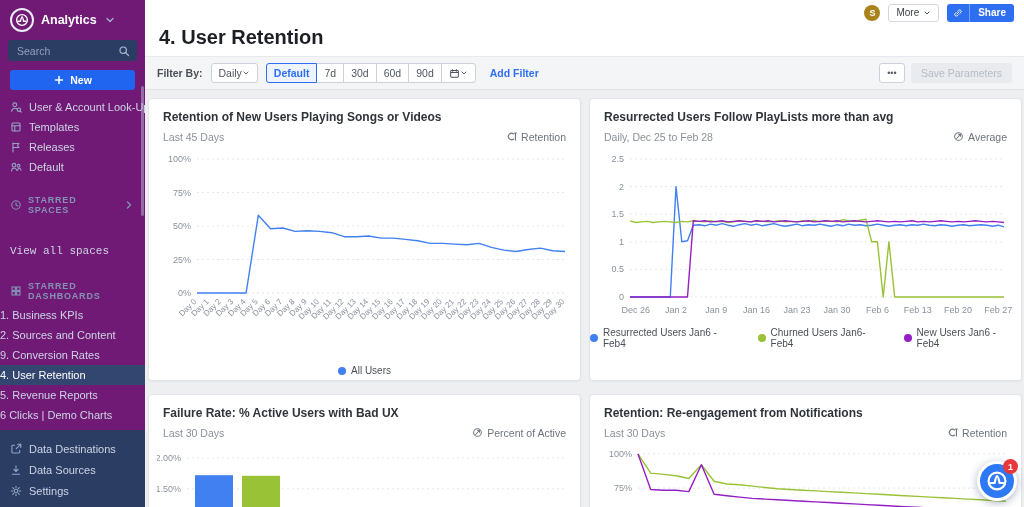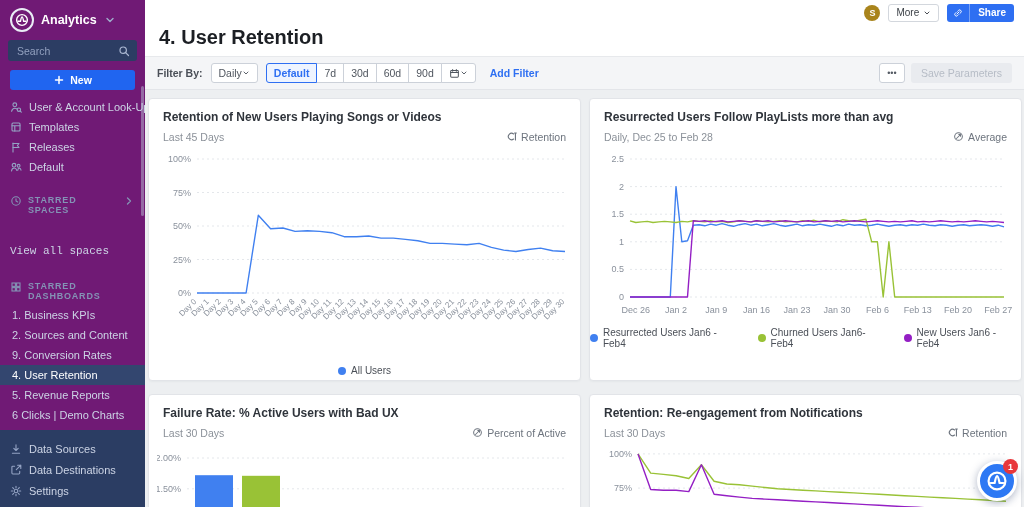--- a/index.html
+++ b/index.html
@@ -24,23 +24,23 @@
   .search-box input::placeholder { color:#92a0bf; }
   .search-box .ic { color:#aab7d2; display:flex; }
   .new-btn { margin:9px 2px 4px; height:20px; width:calc(100% - 4px); background:#2065f0;
     border:none; border-radius:3px; color:#fff; font-size:10.5px; font-weight:700;
     display:flex; align-items:center; justify-content:center; gap:5px; cursor:pointer;
     font-family:"Liberation Sans",sans-serif; }
   .sb-nav { flex:1; overflow:hidden; padding-top:3px; }
   .sb-item { display:flex; align-items:center; gap:7px; padding:4px 10px;
     font-size:11px; color:#ccd4e5; cursor:pointer; white-space:nowrap; }
   .sb-item .ic { color:#94a3c4; display:flex; flex:0 0 auto; }
-  .sb-item.dash { padding:4px 12px;text-align:right; }
+  .sb-item.dash { padding:4px 0;text-align:right; }
   .sb-item.selected { background:#33466f; color:#fff; }
-  .sb-section { display:flex; gap:6px; padding:4px 10px;
+  .sb-section { display:flex; align-items:center; gap:6px; padding:4px 10px;
     font-size:9px; font-weight:700; letter-spacing:.8px; color:#8493b5; }
   .sb-section .ic { color:#8493b5; display:flex; }
   .sb-section .spacer { flex:1; }
   .view-all { margin-top:22px;font-family:Liberation Mono, monospace; }
   .sb-util { background:#2b3d63; padding:8px 0 6px; }
   .sb-util .sb-item { padding:4.5px 10px; }
   .sb-thumb { position:absolute; right:1px; top:86px; width:3px; height:130px;
     background:rgba(195,205,225,.45); border-radius:2px; }
   .ic svg { width:12px; height:12px; display:block; }
 
@@ -232,33 +232,33 @@
     <div class="sb-item dash selected">4. User Retention</div>
     <div class="sb-item dash">5. Revenue Reports</div>
     <div class="sb-item dash">6 Clicks | Demo Charts</div>
 
   </nav>
 
   <div class="sb-util">
     <div class="sb-item">
       <span class="ic">
           <svg viewBox="0 0 12 12" fill="none" stroke="currentColor" stroke-width="1.1" stroke-linecap="round" stroke-linejoin="round">
-            <path d="M6 1.8v5.6M3.8 5.3L6 7.5l2.2-2.2M2.4 10.2h7.2"></path>
-          </svg>
-        </span>
-      <span>Data Sources</span>
-    </div>
-    <div class="sb-item">
-      <span class="ic">
-          <svg viewBox="0 0 12 12" fill="none" stroke="currentColor" stroke-width="1.1" stroke-linecap="round" stroke-linejoin="round">
             <path d="M4.6 2.2H2.8a.9.9 0 0 0-.9.9v6a.9.9 0 0 0 .9.9h6a.9.9 0 0 0 .9-.9V7.3"></path>
             <path d="M6.3 5.7L10.8 1.2M7.6 1.2h3.2v3.2"></path>
           </svg>
         </span>
       <span>Data Destinations</span>
+    </div>
+    <div class="sb-item">
+      <span class="ic">
+          <svg viewBox="0 0 12 12" fill="none" stroke="currentColor" stroke-width="1.1" stroke-linecap="round" stroke-linejoin="round">
+            <path d="M6 1.8v5.6M3.8 5.3L6 7.5l2.2-2.2M2.4 10.2h7.2"></path>
+          </svg>
+        </span>
+      <span>Data Sources</span>
     </div>
     <div class="sb-item">
       <span class="ic">
           <svg viewBox="0 0 12 12" fill="none" stroke="currentColor" stroke-width="1.1" stroke-linecap="round">
             <circle cx="6" cy="6" r="1.8"></circle>
             <path d="M6 1.3v1.5M6 9.2v1.5M1.3 6h1.5M9.2 6h1.5M2.7 2.7l1 1M8.3 8.3l1 1M9.3 2.7l-1 1M3.7 8.3l-1 1"></path>
           </svg>
         </span>
       <span>Settings</span>
     </div>

